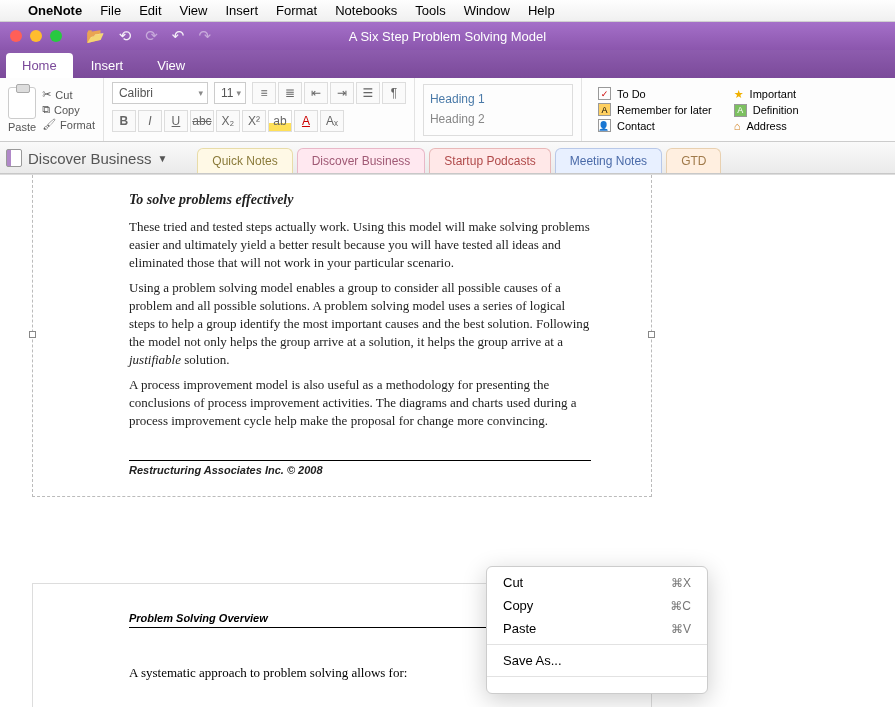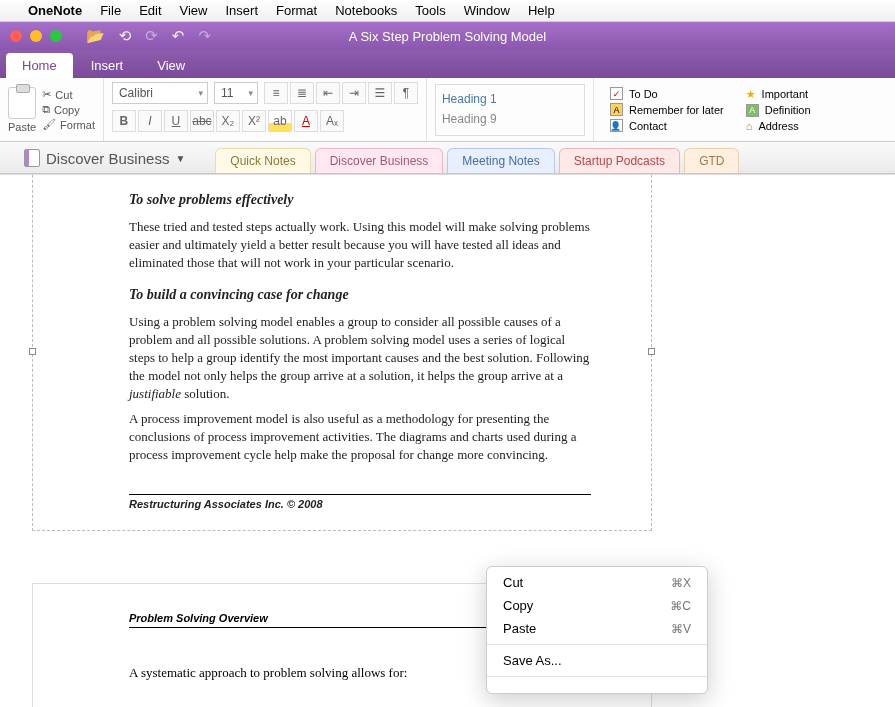--- a/index.html
+++ b/index.html
@@ -54,21 +54,21 @@
     .sel:after{content:'▾';position:absolute;right:4px;font-size:9px;color:#888;}
     .btnrow{display:flex;gap:2px;}
     .rb-btn{width:24px;height:22px;border:1px solid #ddd;background:#fafafa;display:flex;align-items:center;justify-content:center;font-size:12px;color:#666;}
     .styles-box{border:1px solid #ddd;width:150px;height:52px;padding:4px 6px;font-size:12px;color:#4a7aa8;}
     .styles-box div{padding:3px 0;}
     .tags-col{display:flex;flex-direction:column;gap:3px;padding:2px 8px;font-size:11px;white-space:nowrap;}
     .tags-col span{display:flex;align-items:center;gap:6px;}
     .tag-box{width:13px;height:13px;border:1px solid #999;display:inline-flex;align-items:center;justify-content:center;font-size:9px;}
     .nb-row{
       height:32px;background:linear-gradient(#fafafa,#eaeaea);border-bottom:1px solid #c8c8c8;
-      display:flex;align-items:flex-end;padding:0 20px;
+      display:flex;align-items:flex-end;padding:0 2px;
     }
     .nb-name{display:flex;align-items:center;gap:6px;font-size:15px;color:#555;font-weight:500;padding:0 8px 6px 4px;}
     .nb-icon{width:16px;height:18px;border:1px solid #999;border-radius:2px;background:linear-gradient(90deg,#b088c8 30%,#fff 30%);}
     .sect-tab{padding:5px 14px;border:1px solid;border-bottom:none;border-radius:6px 6px 0 0;font-size:12px;margin:0 2px;}
     .st-yellow{background:#fff9e6;border-color:#e8dca8;color:#8a7a3a;}
     .st-pink{background:#ffe8f0;border-color:#e8b8c8;color:#a05a75;}
     .st-green{background:#e8f7e8;border-color:#b8d8b8;color:#4a8a4a;}
     .st-red{background:#ffe8e8;border-color:#e8b8b8;color:#b04a4a;}
     .st-blue{background:#e8f0ff;border-color:#b8c8e8;color:#4a6aa8;}
     .st-peach{background:#ffefe0;border-color:#e8d0b0;color:#a07a4a;}
@@ -147,21 +147,21 @@
     </div>
     <div class="mini-list">
       <span>✂ <span>Cut</span></span>
       <span>⧉ <span>Copy</span></span>
       <span>🖌 <span>Format</span></span>
     </div>
   </div>
   <div class="rb-group" style="flex-direction:column;align-items:flex-start;">
     <div style="display:flex;gap:6px;">
       <div class="sel" style="width:96px">Calibri</div>
-      <div class="sel" style="width:44px">11</div>
+      <div class="sel" style="width:32px">11</div>
       <div class="btnrow">
         <div class="rb-btn">≡</div>
         <div class="rb-btn">≣</div>
         <div class="rb-btn">⇤</div>
         <div class="rb-btn">⇥</div>
         <div class="rb-btn">☰</div>
         <div class="rb-btn">¶</div>
       </div>
     </div>
     <div class="btnrow">
@@ -172,21 +172,21 @@
       <div class="rb-btn">X₂</div>
       <div class="rb-btn">X²</div>
       <div class="rb-btn" style="background:linear-gradient(#fff 60%,#ffe058 60%)">ab</div>
       <div class="rb-btn" style="color:#c00;text-decoration:underline">A</div>
       <div class="rb-btn">Aₓ</div>
     </div>
   </div>
   <div class="rb-group">
     <div class="styles-box">
       <div>Heading 1</div>
-      <div style="color:#888">Heading 9</div>
+      <div style="color:#888">Heading 2</div>
     </div>
   </div>
   <div class="rb-group" style="border-right:none">
     <div class="tags-col">
       <span>
           <span class="tag-box" style="color:#c00">✓</span>
           <span>To Do</span>
         </span>
       <span>
           <span class="tag-box" style="background:#ffd060">A</span>
@@ -216,32 +216,31 @@
 
 <div class="nb-row">
   <div class="nb-name">
     <span class="nb-icon"></span>
     <span>Discover Business</span>
     <span style="font-size:10px">▼</span>
   </div>
   <div style="width:20px"></div>
   <div class="sect-tab st-yellow">Quick Notes</div>
   <div class="sect-tab st-pink">Discover Business</div>
+  <div class="sect-tab st-red">Startup Podcasts</div>
   <div class="sect-tab st-blue">Meeting Notes</div>
-  <div class="sect-tab st-red">Startup Podcasts</div>
   <div class="sect-tab st-peach">GTD</div>
 </div>
 
 <div class="page-area">
   <div class="page-sheet">
     <div class="ps-handle hL"></div>
     <div class="ps-handle hR"></div>
     <div class="h3">To solve problems effectively</div>
     <div class="para">These tried and tested steps actually work.  Using this model will make solving problems easier and ultimately yield a better result because you will have tested all ideas and eliminated those that will not work in your particular scenario.</div>
-    <div class="h3">To build a convincing case for change</div>
     <div class="para"><span>Using a problem solving model enables a group to consider all possible causes of a problem and all possible solutions.  A problem solving model uses a series of logical steps to help a group identify the most important causes and the best solution.  Following the model not only helps the group arrive at a solution, it helps the group arrive at a </span><i>justifiable</i><span> solution.</span></div>
     <div class="para">A process improvement model is also useful as a methodology for presenting the conclusions of process improvement activities.  The diagrams and charts used during a process improvement cycle help make the proposal for change more convincing.</div>
     <div class="footer-rule">Restructuring Associates Inc. © 2008</div>
   </div>
 
   <div class="sheet2">
     <div class="sh-title">Problem Solving Overview</div>
     <div class="para">A systematic approach to problem solving allows for:</div>
   </div>
 

